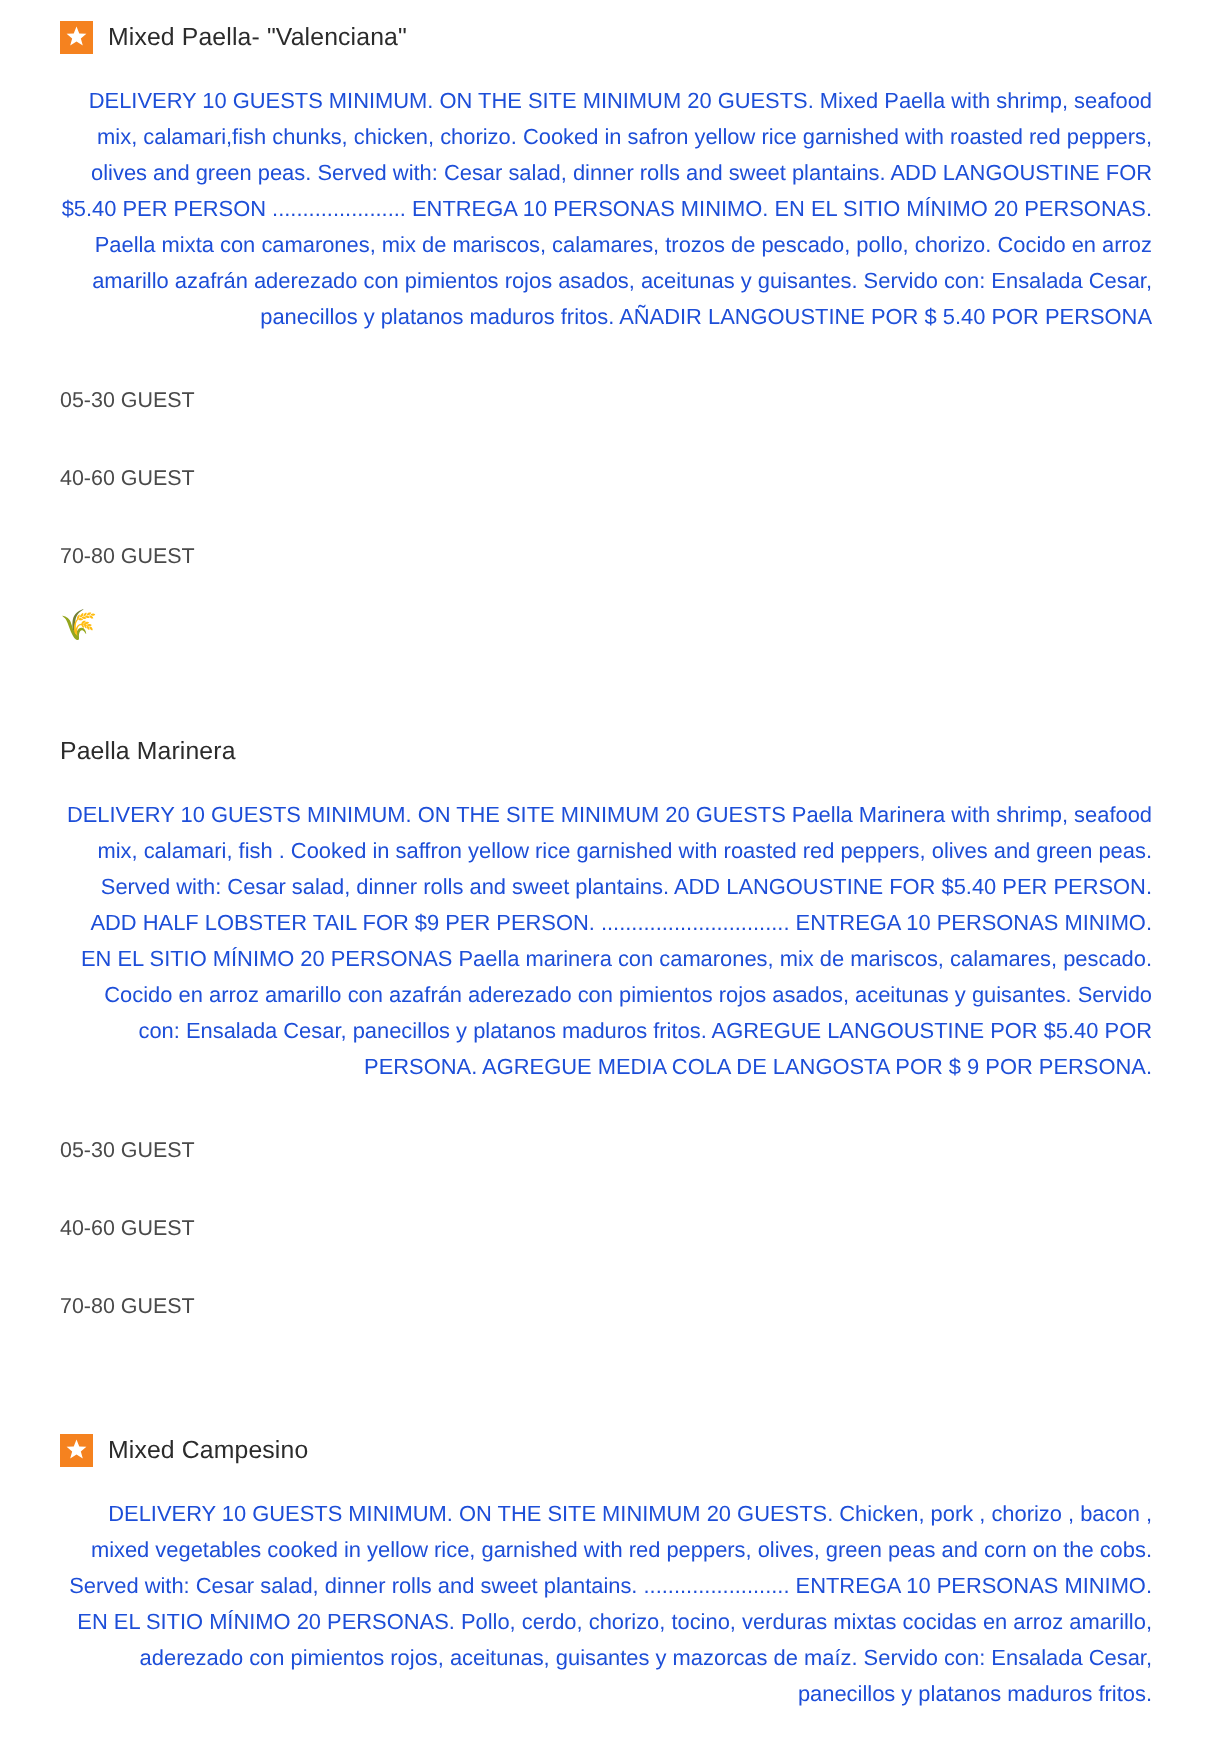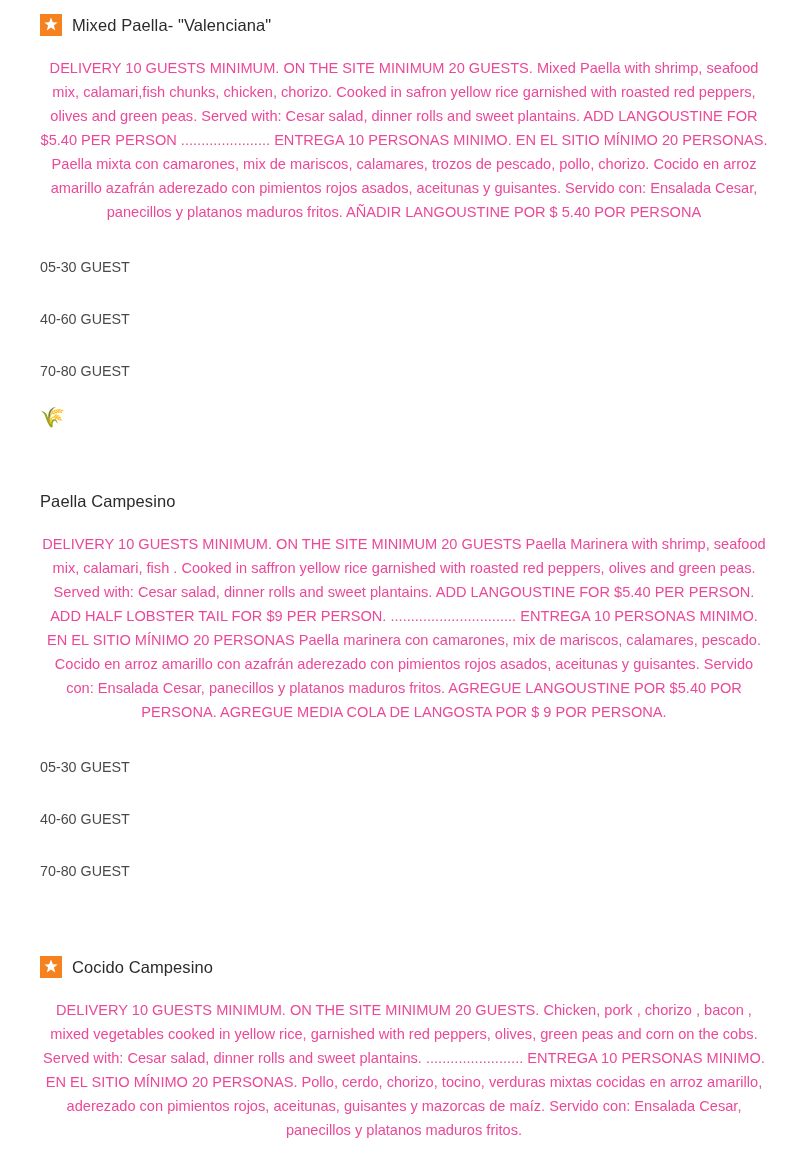--- a/index.html
+++ b/index.html
@@ -43,23 +43,23 @@
     color: #2b2b2b;
     letter-spacing: 0.1px;
     line-height: 22px;
   }
   .item-title.plain {
     margin-left: 0;
   }
   .desc {
     font-size: 14.6px;
     line-height: 24px;
-    color: #ec4899;
+    color: #1d4ed8;
     margin: 16px 0 0 0;
-    text-align: center;
+    text-align: right;
   }
   .variant {
     font-size: 14.3px;
     color: #4a4a4a;
     margin-top: 34px;
     line-height: 18px;
   }
   .wheat {
     margin-top: 26px;
     font-size: 20px;
@@ -89,40 +89,40 @@
     <div class="variant">05-30 GUEST</div>
     <div class="variant">40-60 GUEST</div>
     <div class="variant">70-80 GUEST</div>
     <div class="wheat">🌾</div>
   </div>
 
   <div class="spacer-lg"></div>
 
   <div class="item">
     <div class="item-head">
-      <span class="item-title plain">Paella Campesino</span>
+      <span class="item-title plain">Paella Marinera</span>
     </div>
     <p class="desc">DELIVERY 10 GUESTS MINIMUM. ON THE SITE MINIMUM 20 GUESTS Paella Marinera with shrimp, seafood mix, calamari, fish . Cooked in saffron yellow rice garnished with roasted red peppers, olives and green peas. Served with: Cesar salad, dinner rolls and sweet plantains. ADD LANGOUSTINE FOR $5.40 PER PERSON. ADD HALF LOBSTER TAIL FOR $9 PER PERSON. ............................... ENTREGA 10 PERSONAS MINIMO. EN EL SITIO MÍNIMO 20 PERSONAS Paella marinera con camarones, mix de mariscos, calamares, pescado. Cocido en arroz amarillo con azafrán aderezado con pimientos rojos asados, aceitunas y guisantes. Servido con: Ensalada Cesar, panecillos y platanos maduros fritos. AGREGUE LANGOUSTINE POR $5.40 POR PERSONA. AGREGUE MEDIA COLA DE LANGOSTA POR $ 9 POR PERSONA.</p>
     <div class="variant">05-30 GUEST</div>
     <div class="variant">40-60 GUEST</div>
     <div class="variant">70-80 GUEST</div>
   </div>
 
   <div class="spacer-lg"></div>
   <div class="divider-gap"></div>
 
   <div class="item">
     <div class="item-head">
       <span class="star-icon">
         <svg width="22" height="22" viewBox="0 0 22 22" aria-hidden="true">
           <rect x="0" y="0" width="22" height="22" fill="#f5821f"></rect>
           <polygon points="11,3.6 12.85,8.3 17.6,8.5 13.9,11.6 15.2,16.4 11,13.6 6.8,16.4 8.1,11.6 4.4,8.5 9.15,8.3" fill="#ffffff"></polygon>
         </svg>
       </span>
-      <span class="item-title">Cocido Campesino</span>
+      <span class="item-title">Mixed Campesino</span>
     </div>
     <p class="desc">DELIVERY 10 GUESTS MINIMUM. ON THE SITE MINIMUM 20 GUESTS. Chicken, pork , chorizo , bacon , mixed vegetables cooked in yellow rice, garnished with red peppers, olives, green peas and corn on the cobs. Served with: Cesar salad, dinner rolls and sweet plantains. ........................ ENTREGA 10 PERSONAS MINIMO. EN EL SITIO MÍNIMO 20 PERSONAS. Pollo, cerdo, chorizo, tocino, verduras mixtas cocidas en arroz amarillo, aderezado con pimientos rojos, aceitunas, guisantes y mazorcas de maíz. Servido con: Ensalada Cesar, panecillos y platanos maduros fritos.</p>
     <div class="variant">05-30 GUEST</div>
     <div class="variant">40-60 GUEST</div>
     <div class="variant">70-80 GUEST</div>
   </div>
 
 </div>
 
 </body></html>

